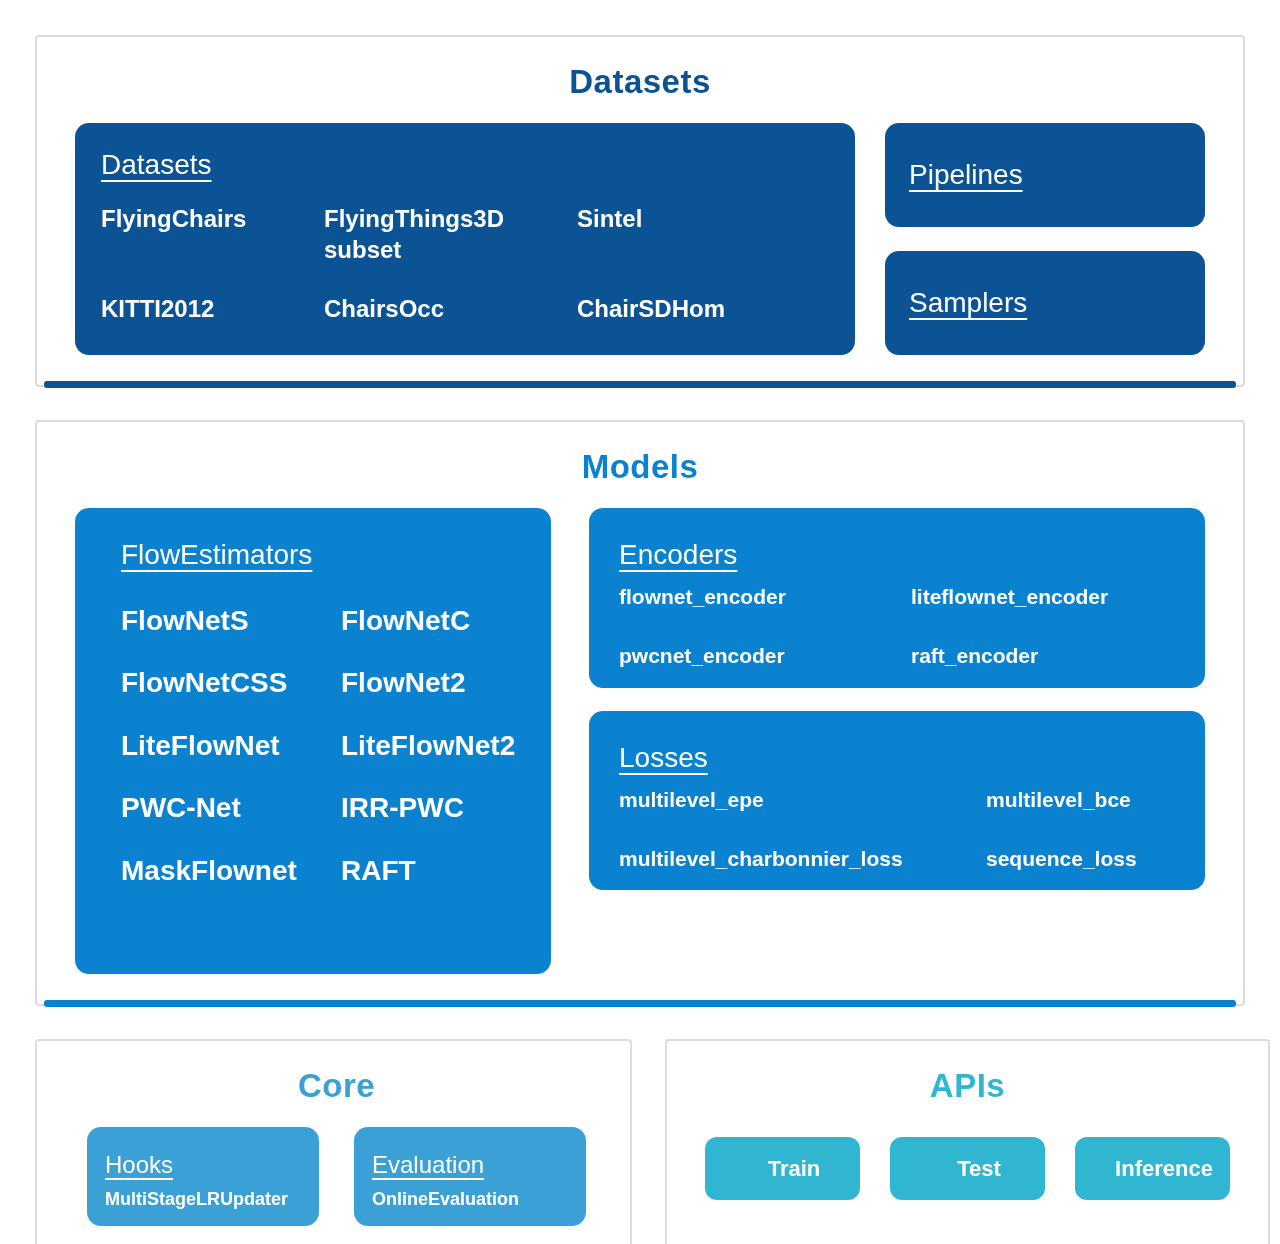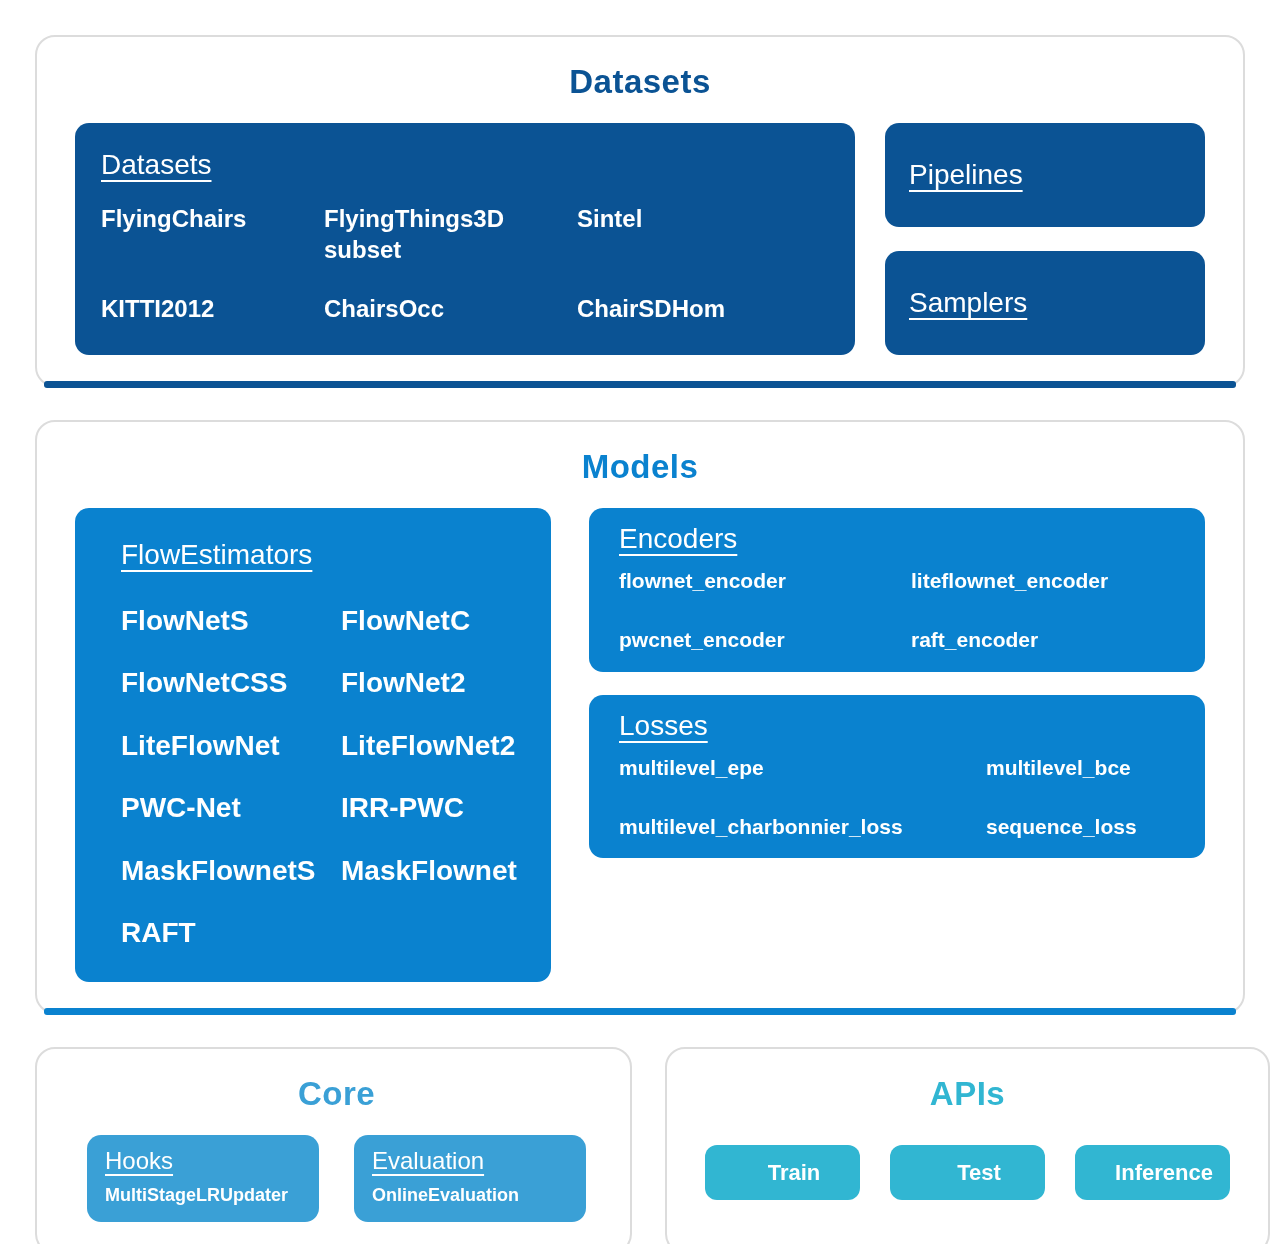--- a/index.html
+++ b/index.html
@@ -19,21 +19,21 @@
     display: flex;
     flex-direction: column;
     gap: 33px;
   }
   
   .card {
     position: relative;
     box-sizing: border-box;
     background: #ffffff;
     border: 2px solid var(--card-border);
-    border-radius: 20px;
+    border-radius: 4px;
     padding: 20px 38px 30px 38px;
   }
   .card::after {
     content: "";
     position: absolute;
     left: 7px;
     right: 7px;
     bottom: -3px;
     height: 7px;
     border-radius: 3px;
@@ -109,21 +109,21 @@
     display: grid;
     grid-template-columns: 220px auto;
     row-gap: 26px;
     font-size: 28px;
     font-weight: bold;
     line-height: 1.3;
     justify-content: start;
   }
   .models-stack { flex: 1; display: flex; flex-direction: column; gap: 23px; }
   .stack-box { padding: 15px 30px 18px 30px; }
-  .stack-box .box-heading { font-size: 28px; }
+  .stack-box .box-heading { font-size: 28px; margin-top: 16px; }
   .stack-grid {
     margin-top: 12px;
     display: grid;
     grid-template-columns: 260px auto;
     row-gap: 6px;
     font-size: 21px;
     font-weight: bold;
     line-height: 1.3;
     justify-content: start;
     gap: 32px;
@@ -135,32 +135,33 @@
   .card-core { flex: 0 0 585px; padding: 20px 44px 30px 50px; }
   .card-apis { flex: 1; }
   .core-row { display: flex; gap: 35px; }
   .core-box {
     width: 232px;
     padding: 12px 18px 16px 18px;
   }
   .core-box .box-heading {
     font-size: 24px;
     text-underline-offset: 5px;
+    margin-top: 12px;
   }
   .core-item {
     margin-top: 10px;
     font-size: 18px;
     font-weight: bold;
   }
 
   
   .api-row { display: flex; gap: 30px; justify-content: center; margin-top: 32px; }
   .api-button {
     width: 155px;
-    height: 55px;
+    height: 63px;
     border: none;
     border-radius: 12px;
     background: var(--section-apis);
     color: #ffffff;
     font-family: "Liberation Sans", sans-serif;
     font-size: 22px;
     font-weight: bold;
     cursor: pointer;
     padding-left: 29px;
   }
@@ -202,21 +203,20 @@
         <span class="box-heading">FlowEstimators</span>
         <div class="flow-grid">
             <span>FlowNetS</span>
             <span>FlowNetC</span>
             <span>FlowNetCSS</span>
             <span>FlowNet2</span>
             <span>LiteFlowNet</span>
             <span>LiteFlowNet2</span>
             <span>PWC-Net</span>
             <span>IRR-PWC</span>
-            <span>MaskFlownetS</span>
             <span>MaskFlownet</span>
             <span>RAFT</span>
           </div>
       </div>
       <div class="models-stack">
         <div class="bluebox mid stack-box">
           <span class="box-heading">Encoders</span>
           <div class="stack-grid">
               <span>flownet_encoder</span>
               <span>liteflownet_encoder</span>

